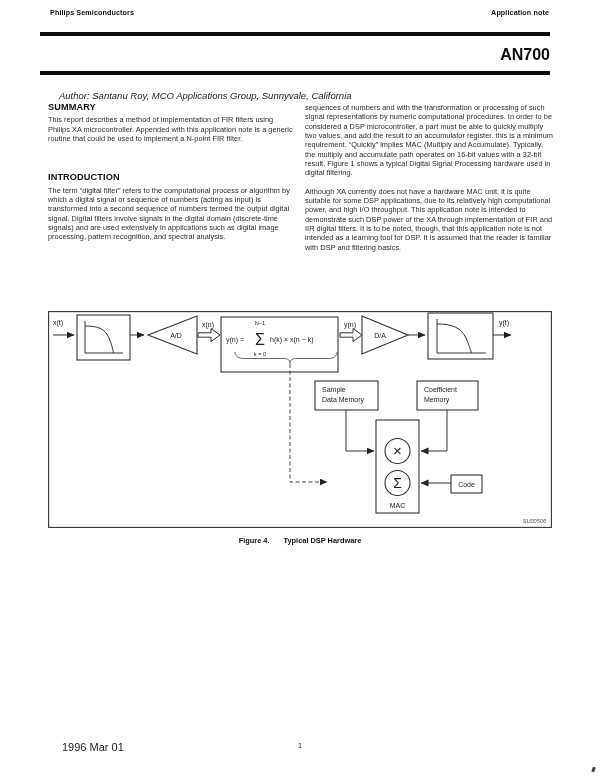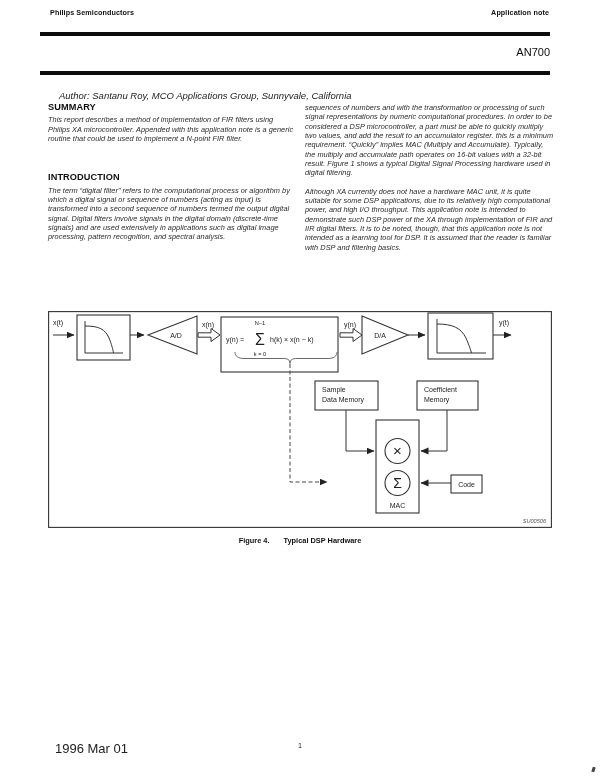--- a/index.html
+++ b/index.html
@@ -7,47 +7,47 @@
     position:relative; width:600px; height:776px; background:#ffffff;
     font-family:"Liberation Sans", sans-serif; color:#1c1c1c; overflow:hidden;
   }
   .hdr { position:absolute; top:8px; font-size:7.2px; font-weight:bold; color:#111; letter-spacing:0.1px; }
   .hdr.left  { left:50px; }
   .hdr.right { right:51px; }
   .bar { position:absolute; left:40px; width:510px; height:4px; background:#0c0c0c; }
   .bar1 { top:32px; }
   .bar2 { top:71px; }
   .title { position:absolute; left:63px; top:44px; font-size:13.5px; font-weight:bold; margin:0; color:#0c0c0c; }
-  .docnum { position:absolute; right:50px; top:46px; font-size:11px; font-weight:normal; color:#0c0c0c; }
+  .docnum { position:absolute; right:50px; top:46px; font-size:16px; font-weight:bold; color:#0c0c0c; }
   .author { position:absolute; left:50px; top:81px; margin:9px; font-size:9.5px; font-style:italic; color:#222; }
 
   .col { position:absolute; top:103px; font-size:7.35px; line-height:9.35px; color:#2a2a2a; letter-spacing:0.04px; }
   .col-left  { left:48px;  width:249px; }
   .col-right { left:305px; width:250px; }
-  .col p { margin:0 0 9px 0;font-style:italic; }
+  .col p { margin:0 0 9px 0; }
   .col h2 { font-size:9.2px; margin:0 0 3px 0; color:#0f0f0f; letter-spacing:0.1px; }
   .col h2.intro { margin-top:30px; }
 
   .figure { position:absolute; left:48px; top:311px; }
   svg text { font-family:"Liberation Sans", sans-serif; font-size:7px; fill:#222; stroke:none; }
   svg .lim { font-size:5.6px; }
   svg .sigma { font-size:16px; }
   svg .op-mult { font-size:15px; }
   svg .op-sum { font-size:14px; }
   svg .suid { font-size:5.6px; font-style:italic; fill:#555; }
   svg .stroke { fill:none; stroke:#333; stroke-width:1.1; }
   svg .thin { fill:none; stroke:#333; stroke-width:1; }
   svg .blockarrow { fill:#fff; stroke:#333; stroke-width:1; }
   svg .dashed { fill:none; stroke:#444; stroke-width:1; stroke-dasharray:4,2.5; }
   svg .brace { fill:none; stroke:#444; stroke-width:0.8; }
 
   .caption { position:absolute; left:48px; top:536px; width:504px; text-align:center;
              font-size:7.4px; font-weight:bold; color:#111; }
   .caption .capsep { margin-left:14px; }
-  .footer-date { position:absolute; left:55px; top:741px; font-size:13px; color:#222; }
+  .footer-date { position:absolute; left:62px; top:741px; font-size:11px; color:#222; }
   .footer-page { position:absolute; left:0; top:741px; width:600px; text-align:center; font-size:7.2px; color:#222; }
   .speck { position:absolute; left:592px; top:767px; width:3px; height:5px; background:#444; transform:rotate(18deg); }
 </style>
 </head>
 <body>
 
 <div class="page">
 
   <span class="hdr left">Philips Semiconductors</span>
   <span class="hdr right">Application note</span>

